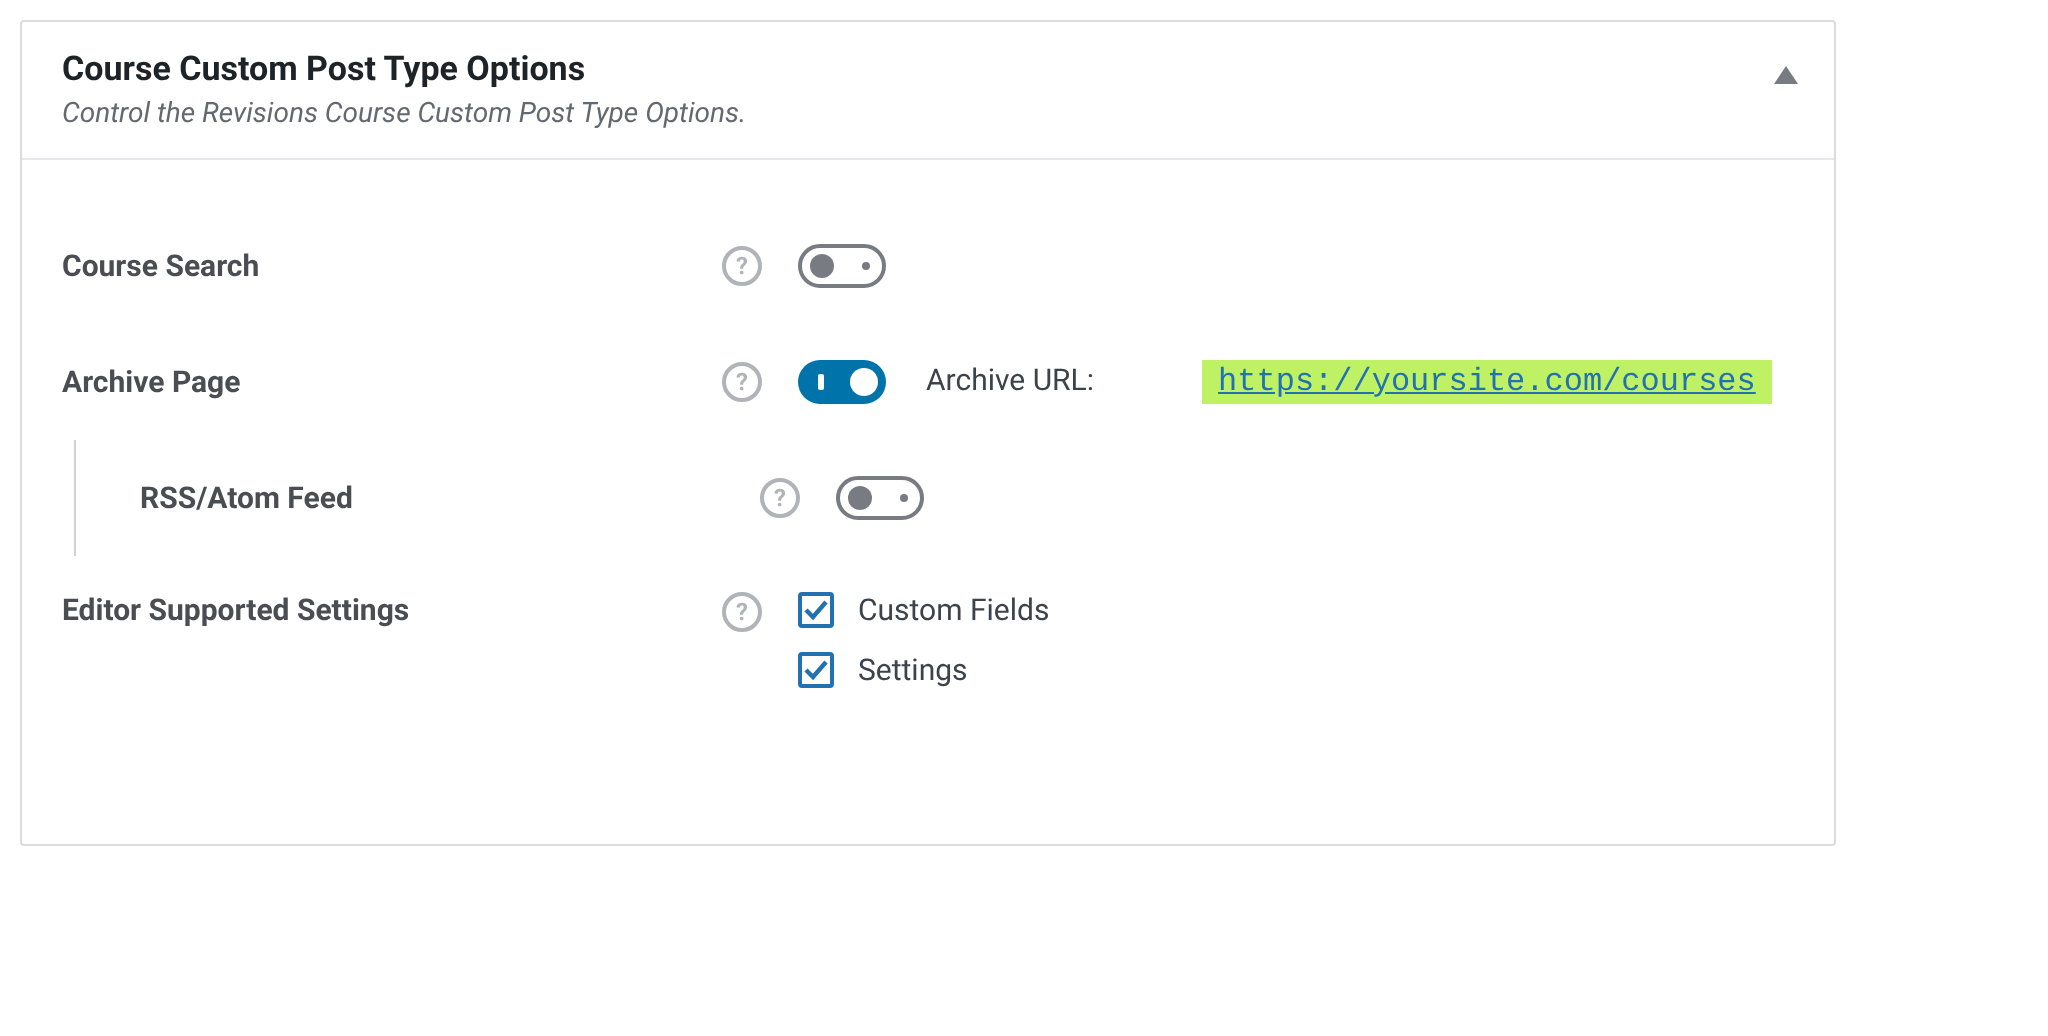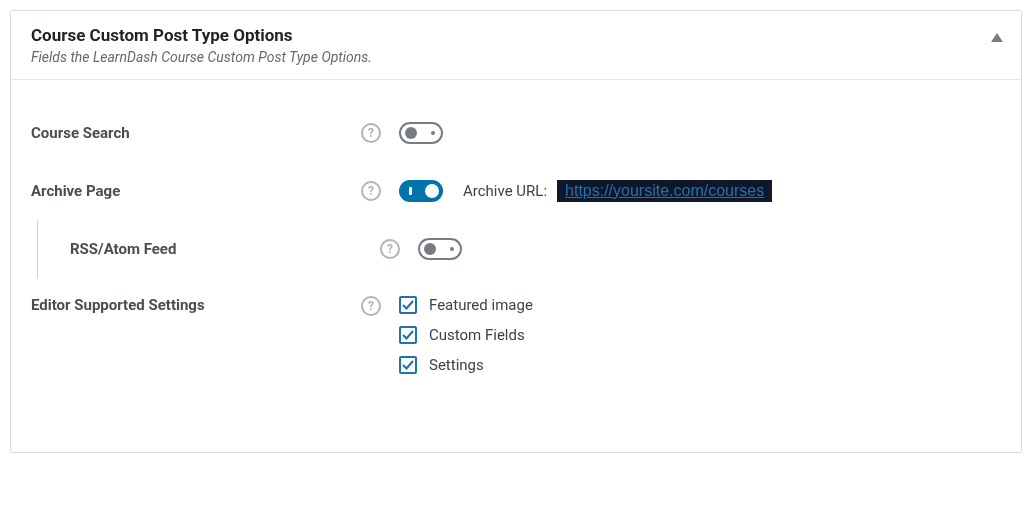--- a/index.html
+++ b/index.html
@@ -7,21 +7,21 @@
       font-family: -apple-system, BlinkMacSystemFont, "Segoe UI", Roboto, sans-serif;
       background: #fff;
       padding: 10px;
       color: #3c434a;
       font-size: 14px;
     }
     .panel {
       border: 1px solid #dcdcde;
       border-radius: 2px;
       background: #fff;
-      width: 1012px;
+      width: 908px;
     }
     .panel-header {
       padding: 14px 20px 14px 20px;
       border-bottom: 1px solid #e5e7eb;
       position: relative;
     }
     .panel-title {
       font-size: 17px;
       font-weight: 700;
       color: #1d2327;
@@ -135,27 +135,28 @@
       align-items: baseline;
       margin-left: 20px;
     }
     .archive-url-label {
       font-size: 15px;
       color: #3c434a;
       margin-right: 10px;
       text-align: right;
     }
     .archive-url-link {
-      font-family: Liberation Sans, sans-serif;
+      font-family: Liberation Mono, monospace;
       font-size: 16px;
       color: #2271b1;
-      background: #0f172a;
+      background: #bef264;
       padding: 2px 8px;
       text-decoration: underline;
       cursor: pointer;
+      margin-left: 44px;
     }
     .row.top-align {
       align-items: flex-start;
     }
     .checkbox-list {
       display: flex;
       flex-direction: column;
       gap: 12px;
     }
     .check-item {
@@ -183,21 +184,21 @@
       font-size: 15px;
       color: #3c434a;
     }
   </style>
 </head>
 <body>
 
 <div class="panel">
   <div class="panel-header">
     <div class="panel-title">Course Custom Post Type Options</div>
-    <div class="panel-subtitle">Fields the LearnDash Course Custom Post Type Options.</div>
+    <div class="panel-subtitle">Control the Revisions Course Custom Post Type Options.</div>
     <div class="collapse-icon"></div>
   </div>
 
   <div class="panel-body">
 
     <div class="row">
       <div class="row-label">Course Search</div>
       <span class="help-icon">?</span>
       <div class="toggle">
         <span class="knob"></span>
@@ -224,28 +225,20 @@
       <div class="toggle">
         <span class="knob"></span>
         <span class="dot"></span>
       </div>
     </div>
 
     <div class="row top-align">
       <div class="row-label">Editor Supported Settings</div>
       <span class="help-icon">?</span>
       <div class="checkbox-list">
-        <div class="check-item">
-          <span class="checkbox">
-            <svg viewBox="0 0 12 12">
-                <path d="M1 6 L4.5 9.5 L11 2" stroke="#2271b1" stroke-width="2.2" fill="none"></path>
-              </svg>
-          </span>
-          <span class="check-label">Featured image</span>
-        </div>
         <div class="check-item">
           <span class="checkbox">
             <svg viewBox="0 0 12 12">
                 <path d="M1 6 L4.5 9.5 L11 2" stroke="#2271b1" stroke-width="2.2" fill="none"></path>
               </svg>
           </span>
           <span class="check-label">Custom Fields</span>
         </div>
         <div class="check-item">
           <span class="checkbox">

